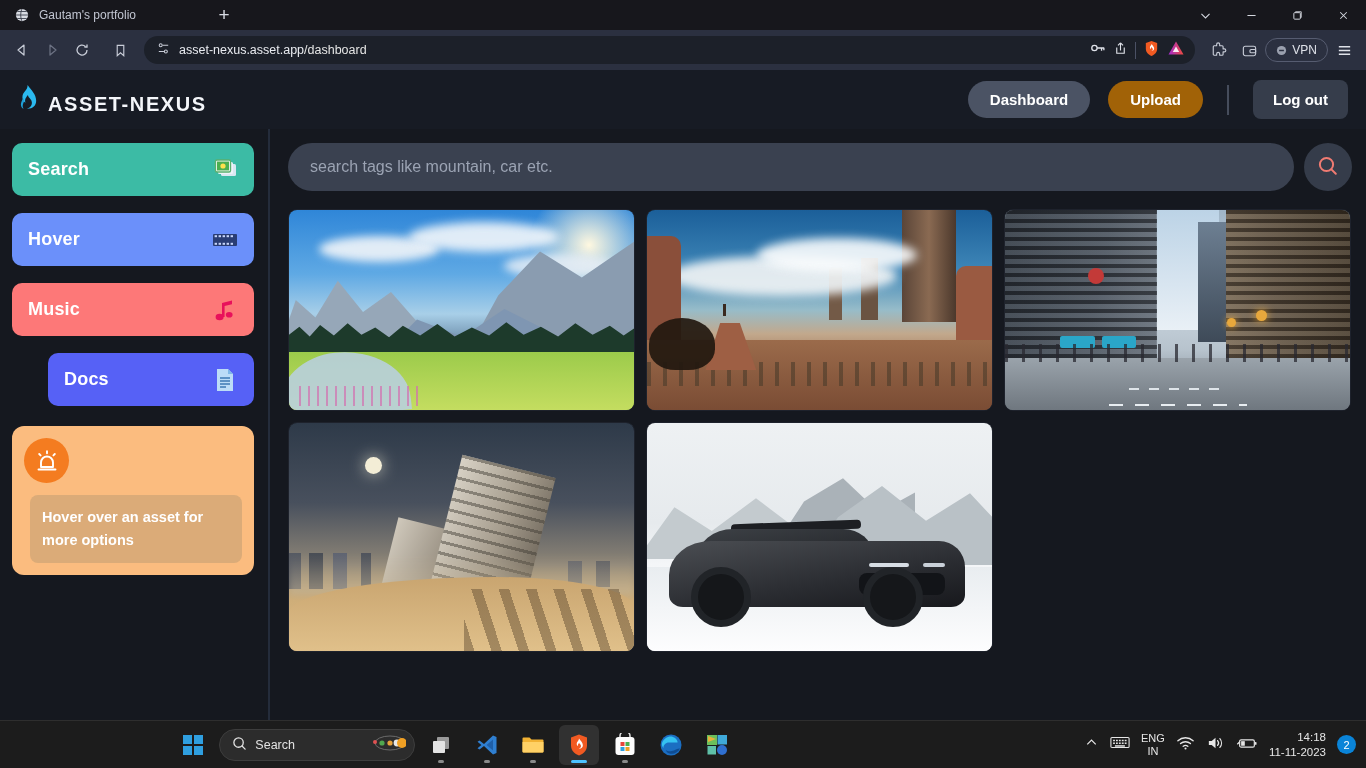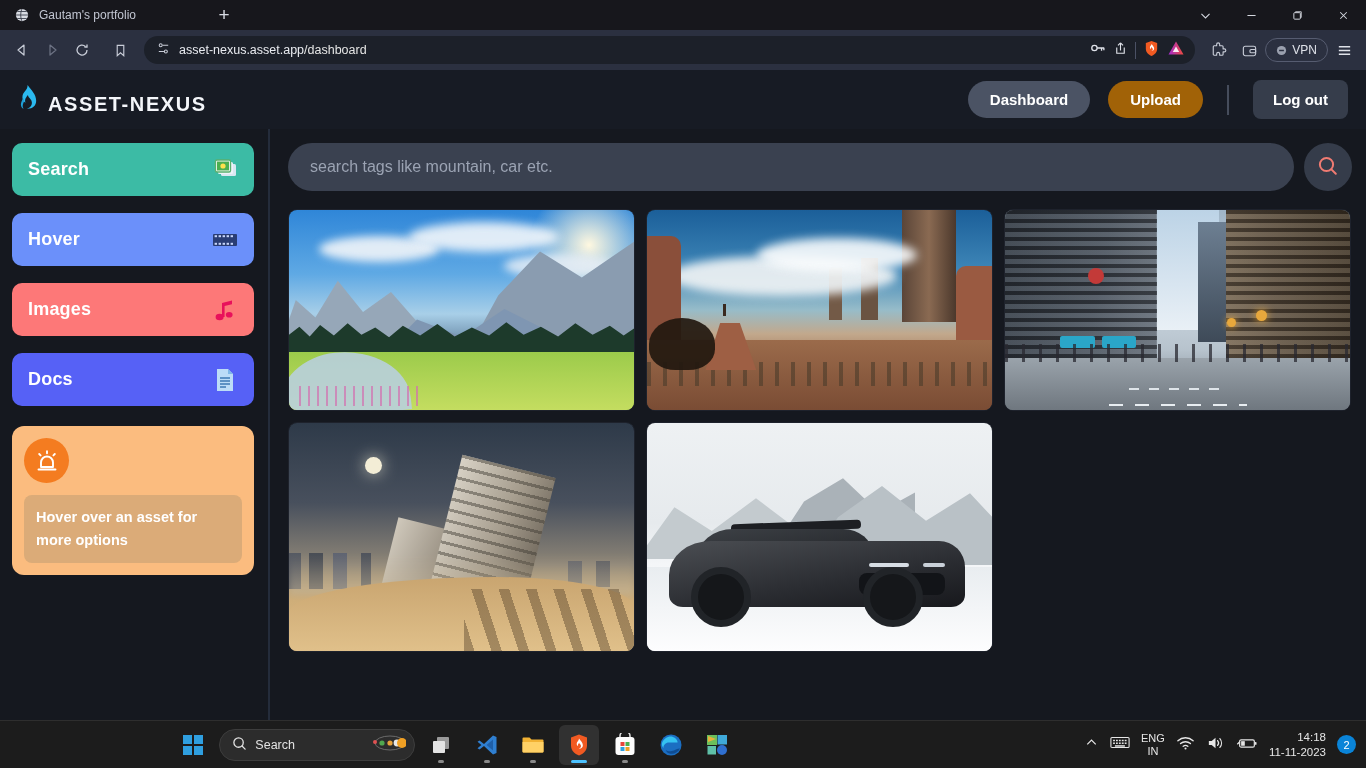--- a/index.html
+++ b/index.html
@@ -97,21 +97,21 @@
   .tipcard {
     background: #fbbc7f; border-radius: 12px; padding: 12px; margin-top: 3px;
     display: flex; flex-direction: column; gap: 12px;
   }
   .tipbadge {
     width: 45px; height: 45px; border-radius: 50%; background: #f47c20;
     display: flex; align-items: center; justify-content: center;
   }
   .tiptext {
     background: #dbab78; border-radius: 8px; padding: 11px 12px;
-    font-size: 14.5px; font-weight: bold; color: #ffffff; line-height: 1.6;
+    font-size: 14.5px; font-weight: bold; color: #ffffff; line-height: 1.6; margin-left: 6px;
   }
 
   .main { flex: 1; padding: 14px 14px 0 18px; min-width: 0; }
   .searchrow { display: flex; align-items: center; gap: 10px; }
   .searchbox {
     flex: 1; height: 48px; background: #3a4150; border-radius: 24px;
     display: flex; align-items: center; padding: 0 22px;
   }
   .searchbox input {
     width: 100%; background: transparent; border: none; outline: none;
@@ -433,31 +433,31 @@
                   <rect x="6.6" y="12.8" width="2.4" height="2"></rect>
                   <rect x="10.6" y="12.8" width="2.4" height="2"></rect>
                   <rect x="14.6" y="12.8" width="2.4" height="2"></rect>
                   <rect x="18.6" y="12.8" width="2.4" height="2"></rect>
                 </g>
               </svg>
           </span>
         </button>
 
         <button class="catbtn" style="background:#fd7878;">
-          <span class="label">Images</span>
+          <span class="label">Music</span>
           <span class="caticon">
             <svg width="22" height="24" viewBox="0 0 22 24">
                 <path d="M8 19V5l10-2.4v3.6L10.6 8V19z" fill="#e8115b"></path>
                 <ellipse cx="5.6" cy="19" rx="4" ry="3.2" fill="#e8115b"></ellipse>
                 <ellipse cx="15.2" cy="16.8" rx="3.4" ry="2.8" fill="#e8115b"></ellipse>
               </svg>
           </span>
         </button>
 
-        <button class="catbtn" style="background:#5661f6;">
+        <button class="catbtn" style="background:#5661f6;margin-left:36px;">
           <span class="label">Docs</span>
           <span class="caticon">
             <svg width="22" height="26" viewBox="0 0 22 26">
                 <path d="M3 2h11l5 5v17H3z" fill="#bcdcf7"></path>
                 <path d="M14 2l5 5h-5z" fill="#7fb8e8"></path>
                 <g stroke="#3e7ab5" stroke-width="1.4">
                   <path d="M6 11h10M6 14h10M6 17h10M6 20h6"></path>
                 </g>
               </svg>
           </span>

